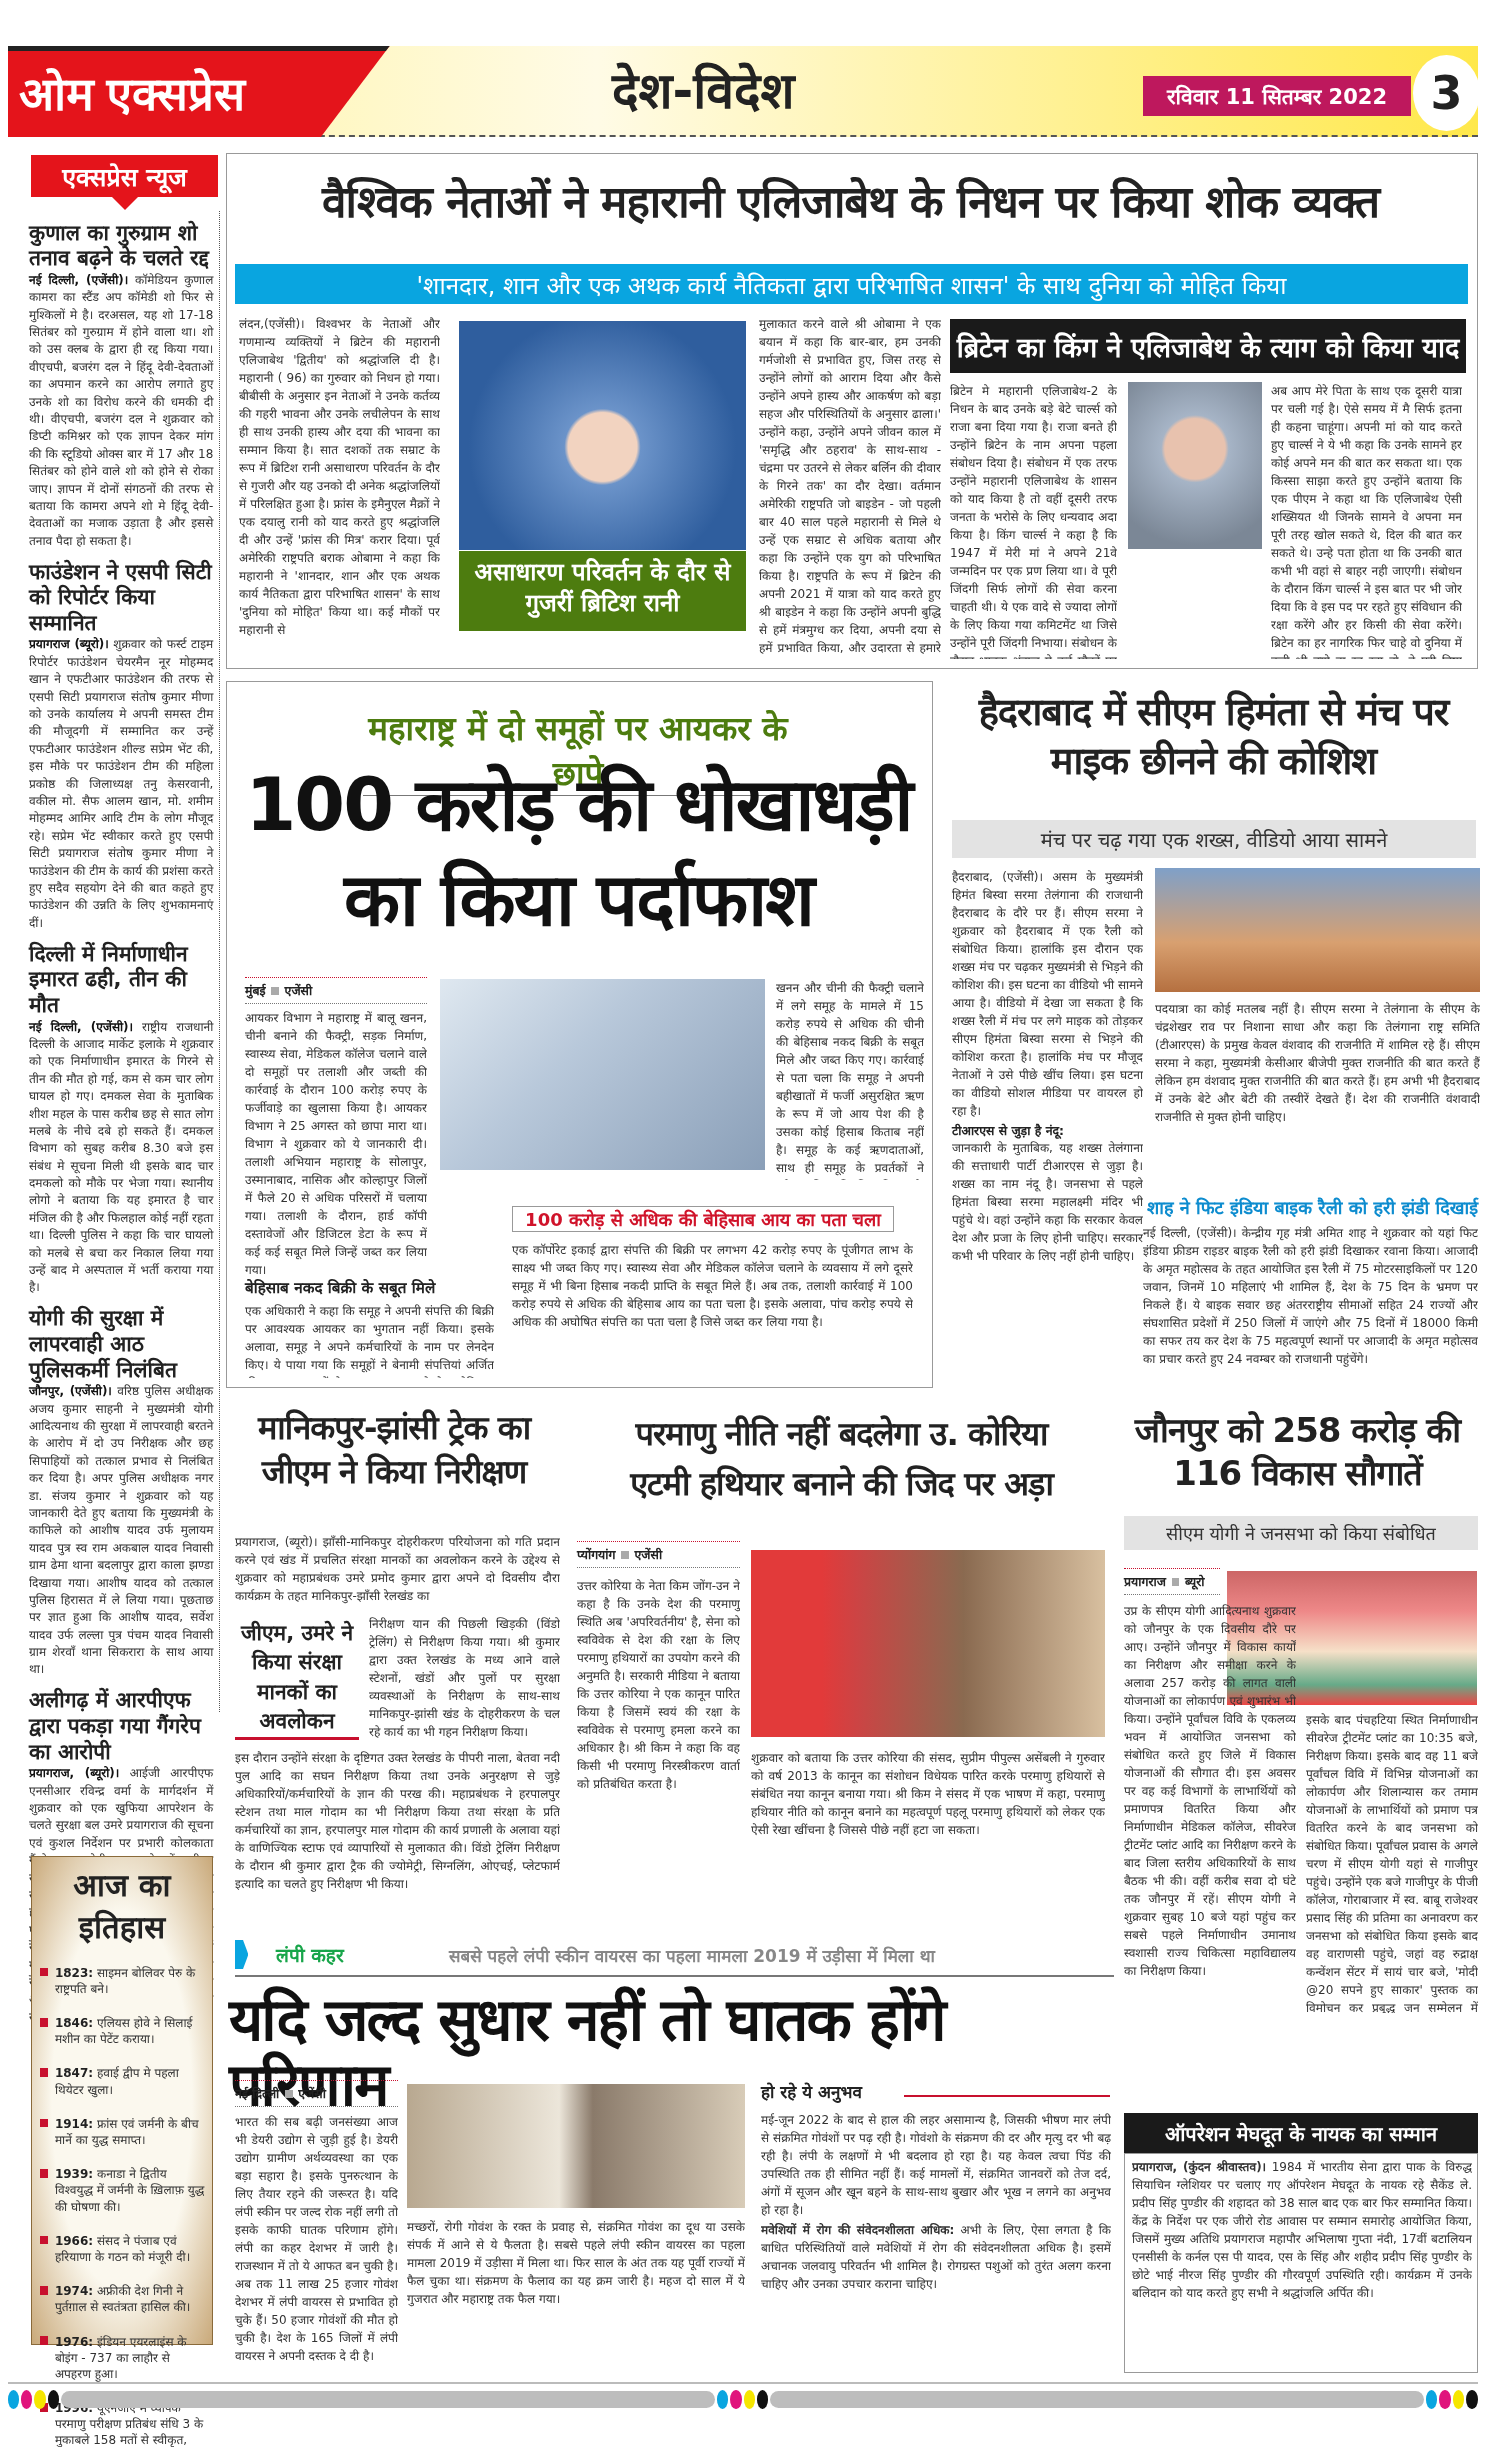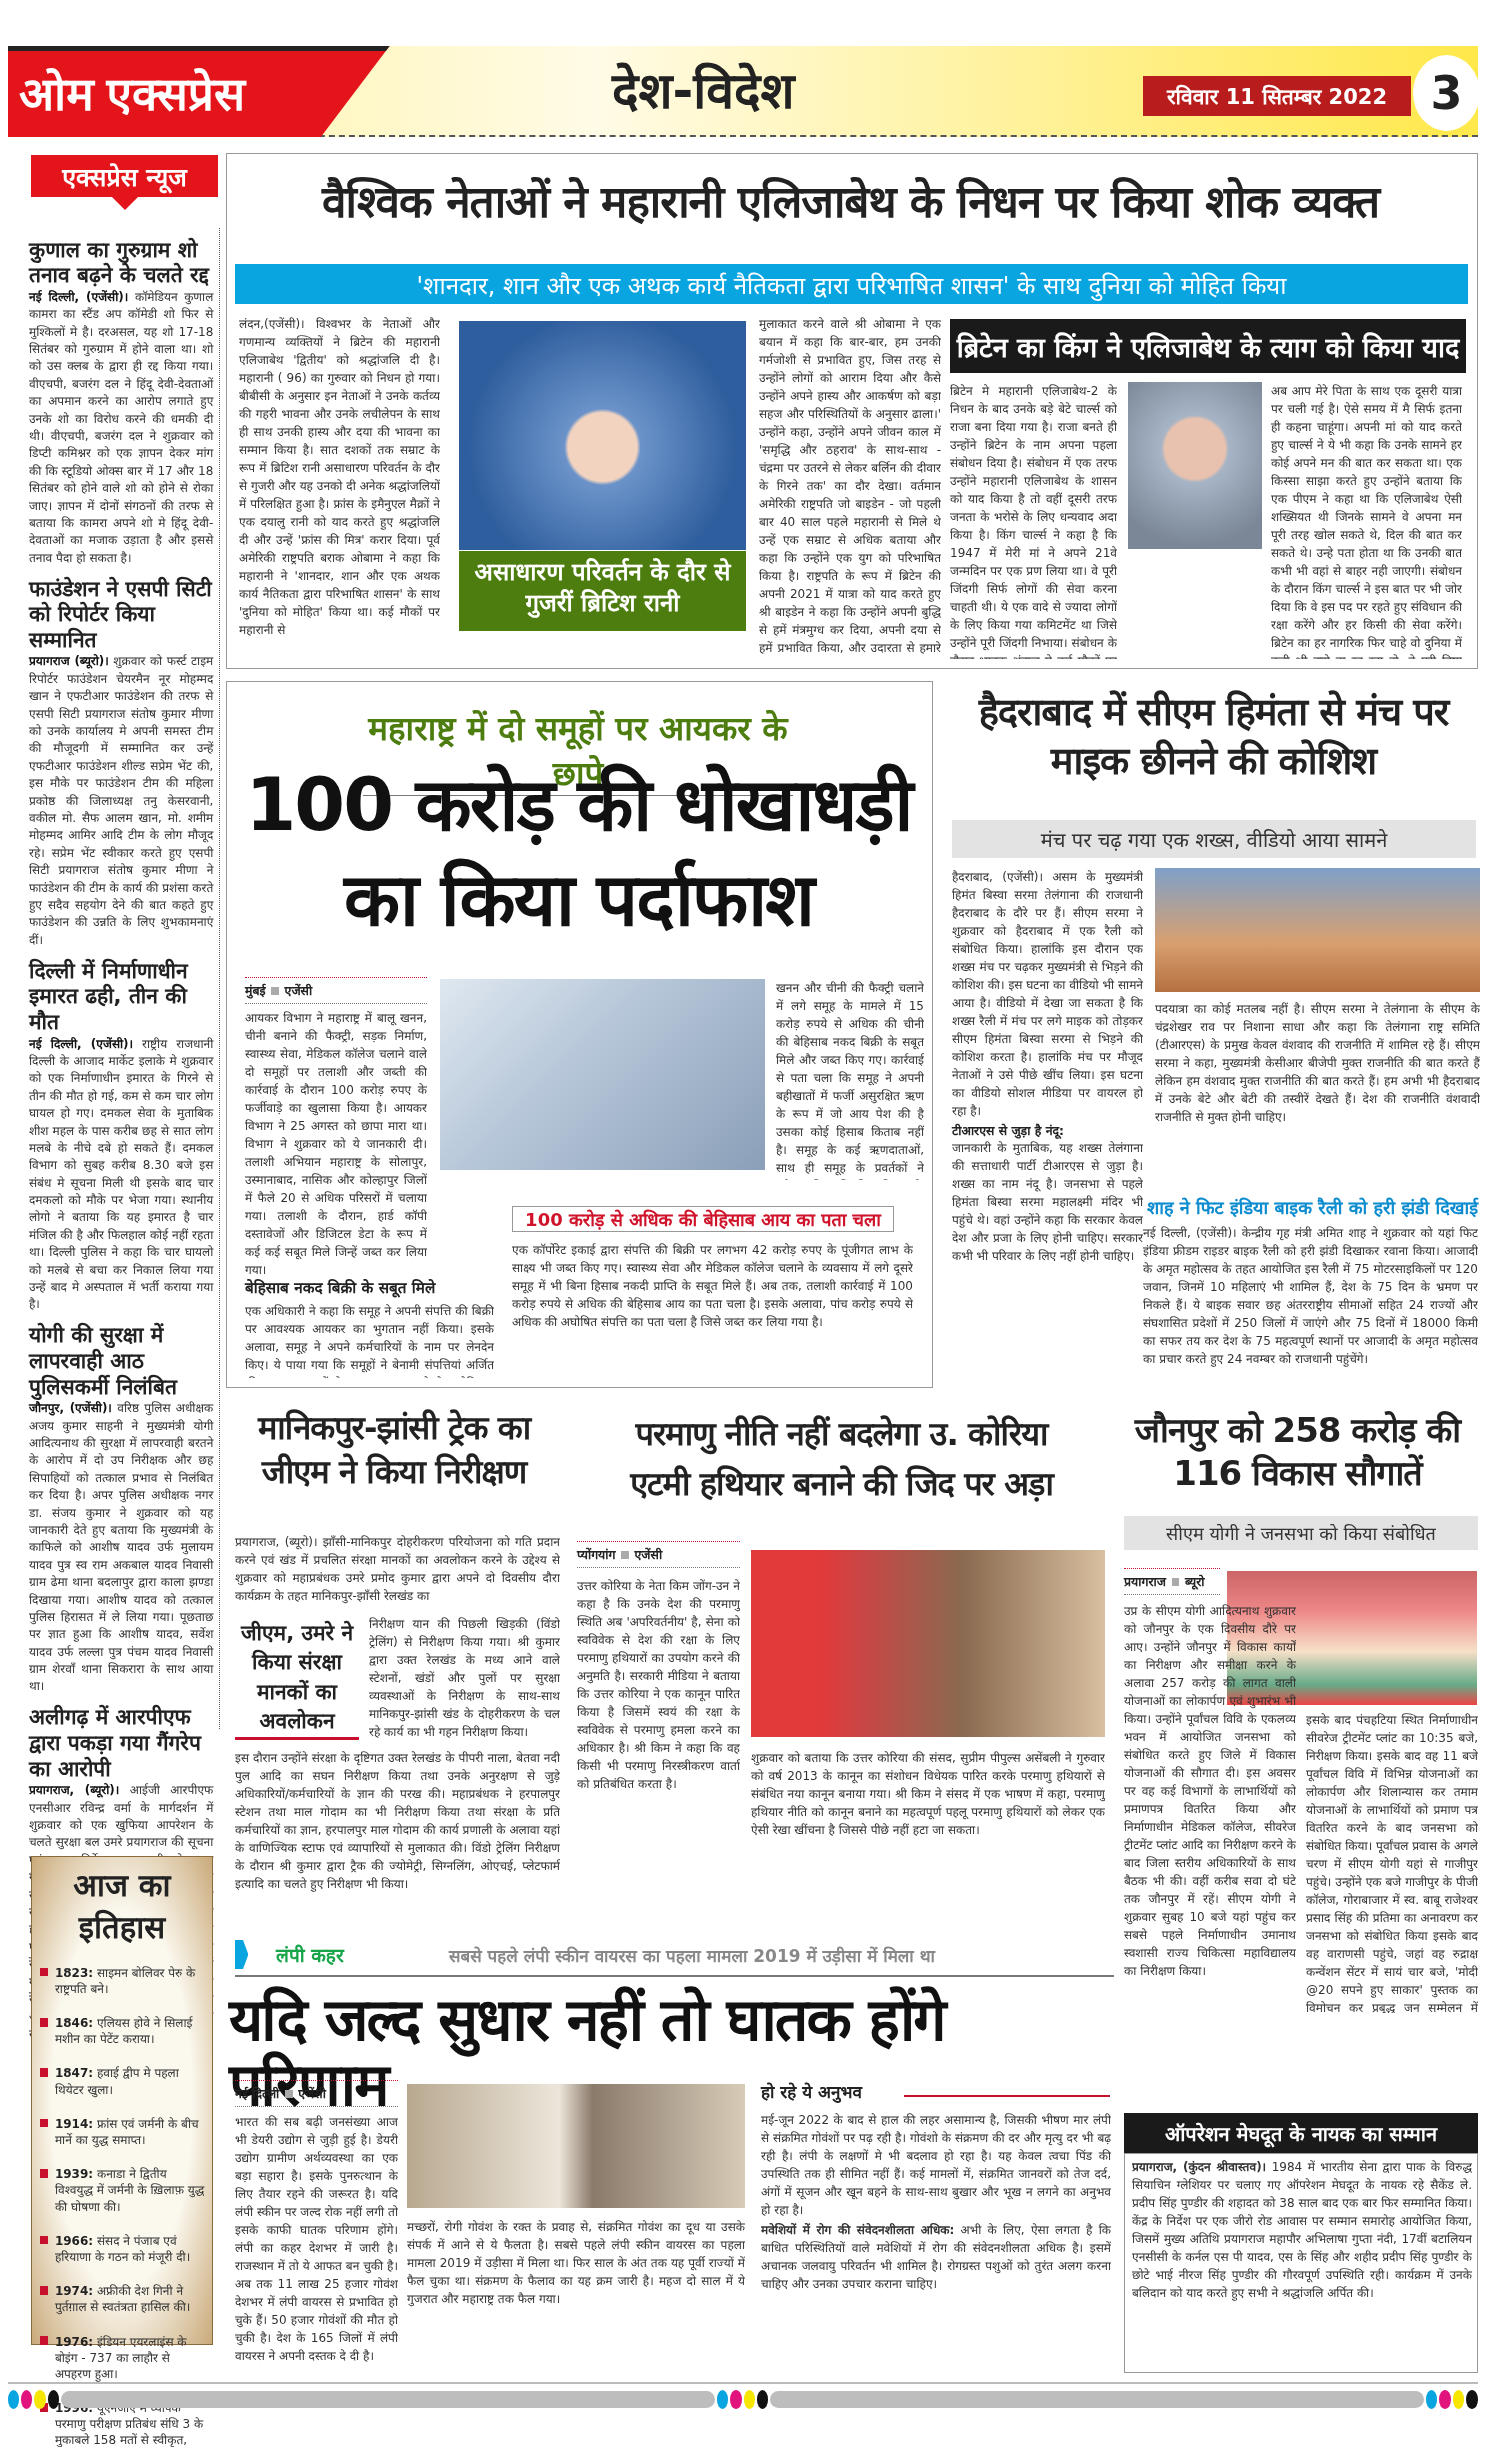--- a/index.html
+++ b/index.html
@@ -2,25 +2,25 @@
 <html><head>
 <meta charset="utf-8">
 <style>
 *{box-sizing:border-box;margin:0;padding:0}
 body{width:1508px;height:2447px;background:#fff;font-family:"DejaVu Sans","Liberation Sans",sans-serif;color:#222;position:relative;overflow:hidden}
 .abs{position:absolute}
 .masthead{left:7.6px;top:46px;width:1470px;height:91px;background:linear-gradient(90deg,#fff7c0 20%,#fffbe6 40%,#ffe84a 100%);border-bottom:2.9px dashed #555}
 .brand{left:7.6px;top:46px;width:382px;height:91px;background:#e4141b;clip-path:polygon(0 0,100% 0,82% 100%,0 100%);border-top:5.7px solid #222}
 .brand span{position:absolute;left:11.5px;top:9.6px;color:#fff;font-size:46px;font-weight:bold;font-family:"Liberation Sans",sans-serif}
 .section-title{left:612px;top:55px;font-size:50px;font-weight:bold;color:#222}
-.datebox{left:1143px;top:76px;width:268px;height:40px;background:#b91c1c;color:#fff;font-size:21px;font-weight:bold;display:flex;align-items:center;justify-content:center}
+.datebox{left:1143px;top:76px;width:268px;height:40px;background:#be185d;color:#fff;font-size:21px;font-weight:bold;display:flex;align-items:center;justify-content:center}
 .pagecircle{left:1413px;top:55px;width:67px;height:76px;background:#fff;border-radius:50%;font-size:46px;font-weight:bold;display:flex;align-items:center;justify-content:center;color:#222}
 .sidebar-head{left:31px;top:155px;width:187px;height:42px;background:#e4141b;color:#fff;font-size:25px;font-weight:bold;display:flex;align-items:center;justify-content:center}
 .sidebar-head:after{content:"";position:absolute;left:81px;bottom:-13.4px;border-left:13.4px solid transparent;border-right:13.4px solid transparent;border-top:13.4px solid #e4141b}
-.sidebar{left:29px;top:228px;width:191px;border-right:1.9px dotted #555;height:1501px;padding-right:5.7px}
+.sidebar{left:29px;top:211px;width:191px;border-right:1.9px dotted #555;height:1501px;padding-right:5.7px}
 .sb-h{font-size:21px;font-weight:bold;line-height:1.22;color:#222;margin-top:9.6px}
 .sb-p{font-size:12px;line-height:1.45;color:#333;text-align:justify}
 .sb-p b{color:#111}
 .history{left:31px;top:1856px;width:182px;height:489px;background:radial-gradient(#fbf8ee 55%,#c9a97a);border:1px solid #8a6a3a;padding:5.7px 7.6px}
 .history h3{font-size:31px;font-weight:bold;text-align:center;color:#222}
 .history li{list-style:none;font-size:12px;line-height:1.35;padding-left:15.3px;position:relative;margin-top:18px;color:#333}
 .history li:before{content:"";position:absolute;left:0;top:2.9px;width:8.6px;height:8.6px;background:#c8102e}
 .history li b{color:#222}
 .box{border:1.9px solid #999}
 .h-main{font-size:44px;font-weight:bold;text-align:center;color:#222;letter-spacing:-1px}

